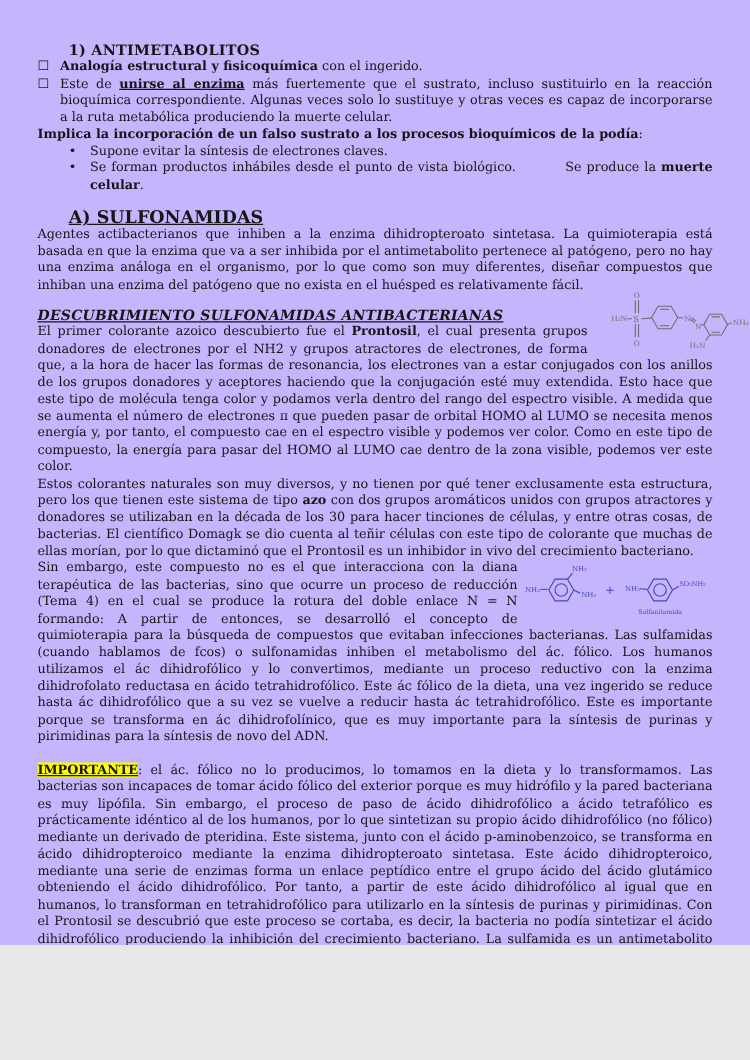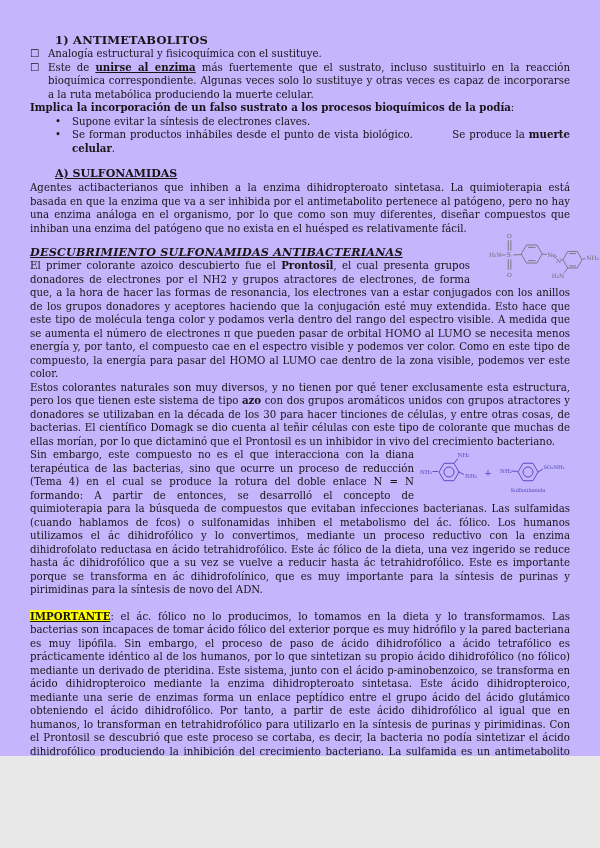--- a/index.html
+++ b/index.html
@@ -14,21 +14,21 @@
     font-size:10.2px;
     line-height:13.5px;
     overflow:hidden;
   }
   .j { text-align:justify; }
   .h1 {
     font-weight:bold; font-size:11.5px; line-height:14px;
     margin-left:25px; letter-spacing:0.2px;
   }
   .h2 {
-    font-weight:bold; font-size:11px; line-height:14px;
+    font-weight:bold; font-size:14px; line-height:14px;
     margin-left:25px; margin-top:12px;
     text-decoration:underline;
   }
   .h3 {
     font-weight:bold; font-size:11.2px; line-height:14px;
     margin-top:10px;
     text-decoration:underline;
     letter-spacing:0.2px;
     font-style:italic;
   }
@@ -55,21 +55,21 @@
 <body>
 
 <div class="page">
 
   <div class="h1">1)  ANTIMETABOLITOS</div>
 
 
   <div>
     <div class="check-item">
       <span class="check-glyph">☐</span>
-      <span class="check-text"><span style="font-weight: normal;">Analogía estructural y fisicoquímica</span><span> con el sustituye.</span></span>
+      <span class="check-text"><span style="font-weight: bold;">Analogía estructural y fisicoquímica</span><span> con el ingerido.</span></span>
     </div>
     <div class="check-item">
       <span class="check-glyph">☐</span>
       <span class="check-text"><span>Este de </span><span style="font-weight: bold; text-decoration: underline;">unirse al enzima</span><span> más fuertemente que el sustrato, incluso sustituirlo en la reacción bioquímica correspondiente. Algunas veces solo lo sustituye y otras veces es capaz de incorporarse a la ruta metabólica produciendo la muerte celular.</span></span>
     </div>
   </div>
 
   <p class="j"><span style="font-weight: bold;">Implica la incorporación de un falso sustrato a los procesos bioquímicos de la podía</span><span>:</span></p>
 
   <div>

